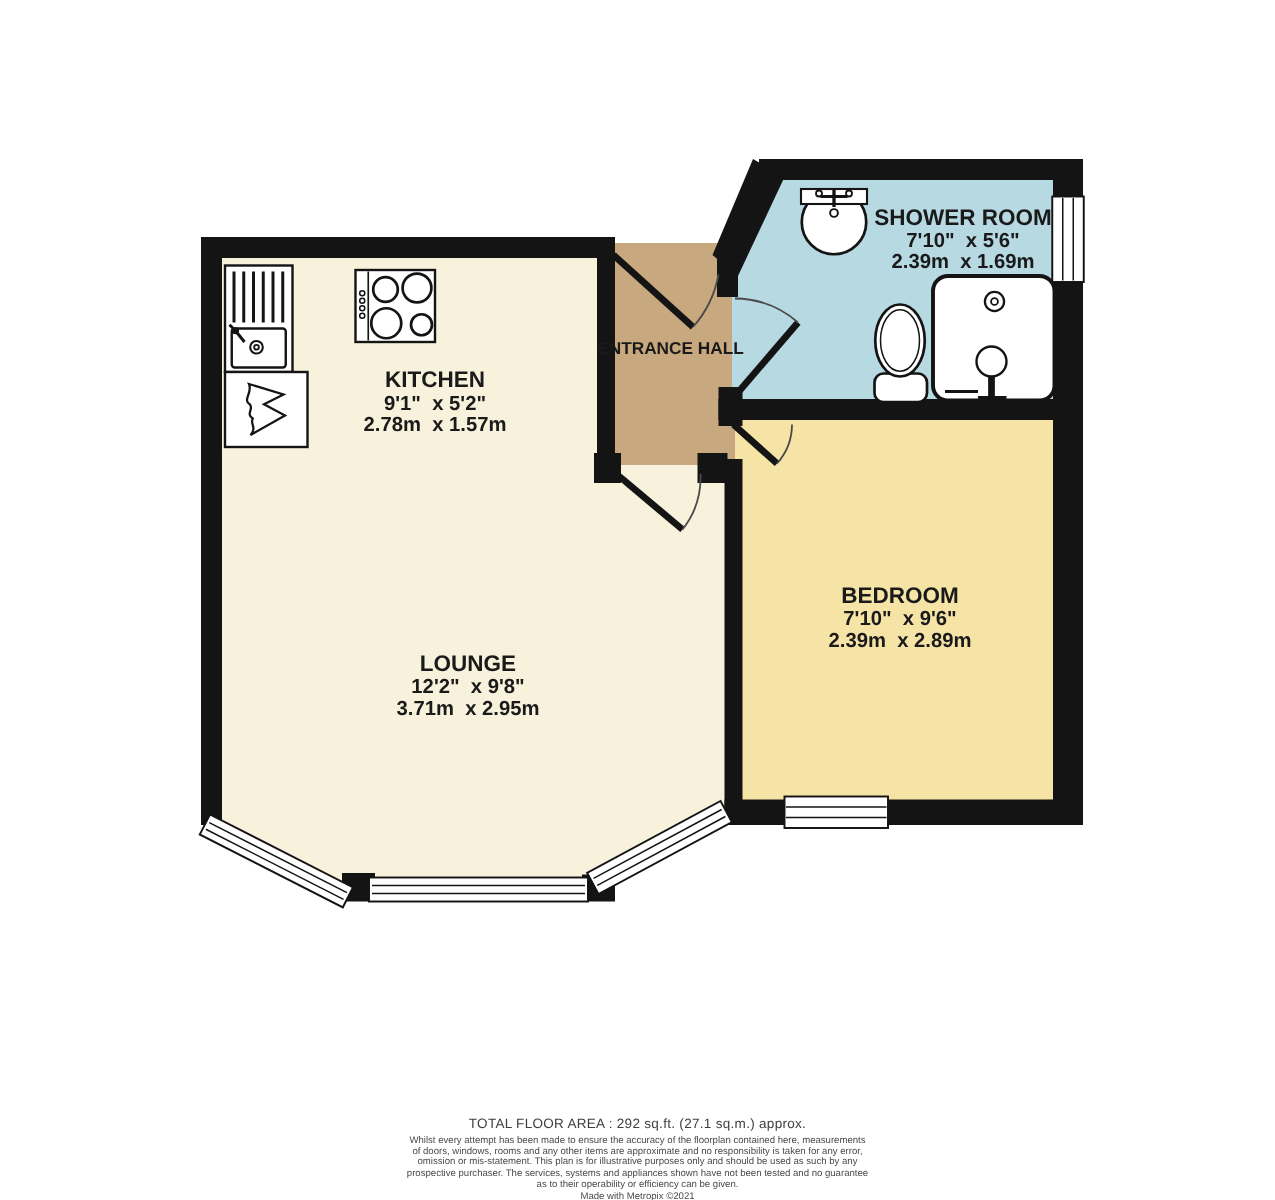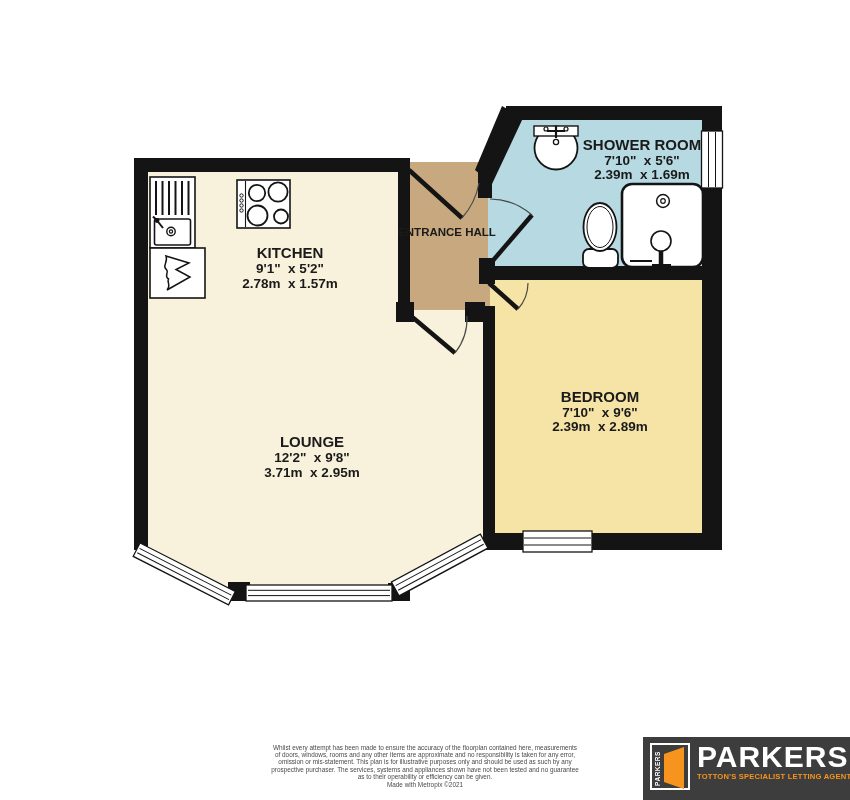--- a/index.html
+++ b/index.html
@@ -191,36 +191,25 @@
       <text class="room-dim" x="642" y="178.5">2.39m  x 1.69m</text>
     </g>
     <g text-anchor="middle">
       <text class="room-name" x="600" y="402">BEDROOM</text>
       <text class="room-dim" x="600" y="416.5">7'10"  x 9'6"</text>
       <text class="room-dim" x="600" y="431">2.39m  x 2.89m</text>
     </g>
   </svg>
 
   <div class="footer">
+    <div class="total">TOTAL FLOOR AREA : 292 sq.ft. (27.1 sq.m.) approx.</div>
     <div class="disc">
       <div>Whilst every attempt has been made to ensure the accuracy of the floorplan contained here, measurements</div>
       <div>of doors, windows, rooms and any other items are approximate and no responsibility is taken for any error,</div>
       <div>omission or mis-statement. This plan is for illustrative purposes only and should be used as such by any</div>
       <div>prospective purchaser. The services, systems and appliances shown have not been tested and no guarantee</div>
       <div>as to their operability or efficiency can be given.</div>
     </div>
     <div class="credit">Made with Metropix ©2021</div>
   </div>
 
-  <div class="logo">
-    <div class="badge">
-      <span class="badge-vert">PARKERS</span>
-      <svg width="24" height="44" viewBox="0 0 24 44">
-        <polygon points="2,8 22,1 22,43 2,36" fill="#F7941D"></polygon>
-      </svg>
-    </div>
-    <div class="logo-main">
-      <div class="brand">PARKERS</div>
-      <div class="tagline">TOTTON'S SPECIALIST LETTING AGENT</div>
-    </div>
-  </div>
 
 </div>
 
 </body></html>

